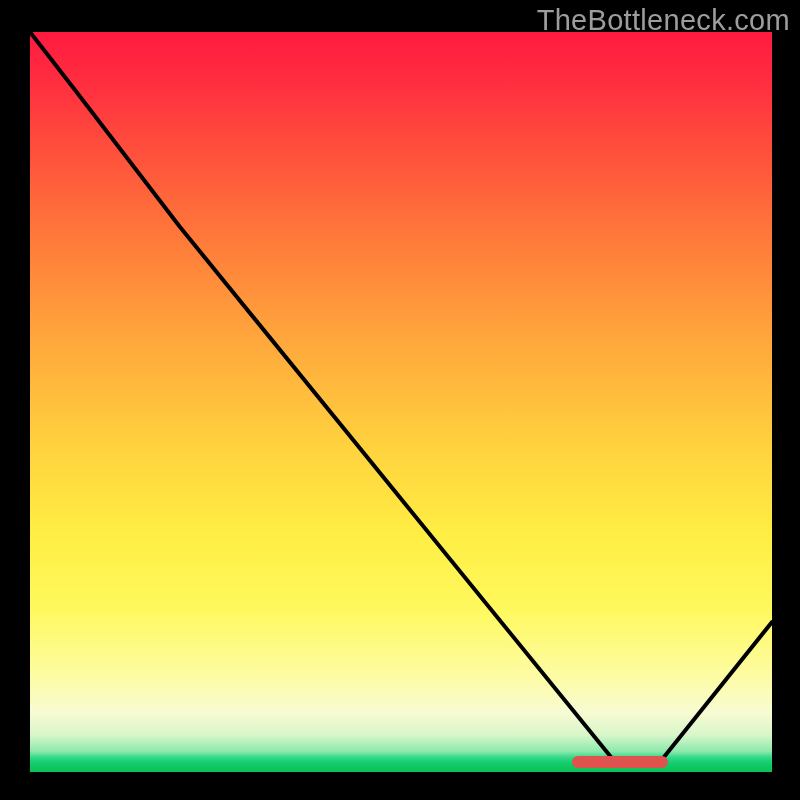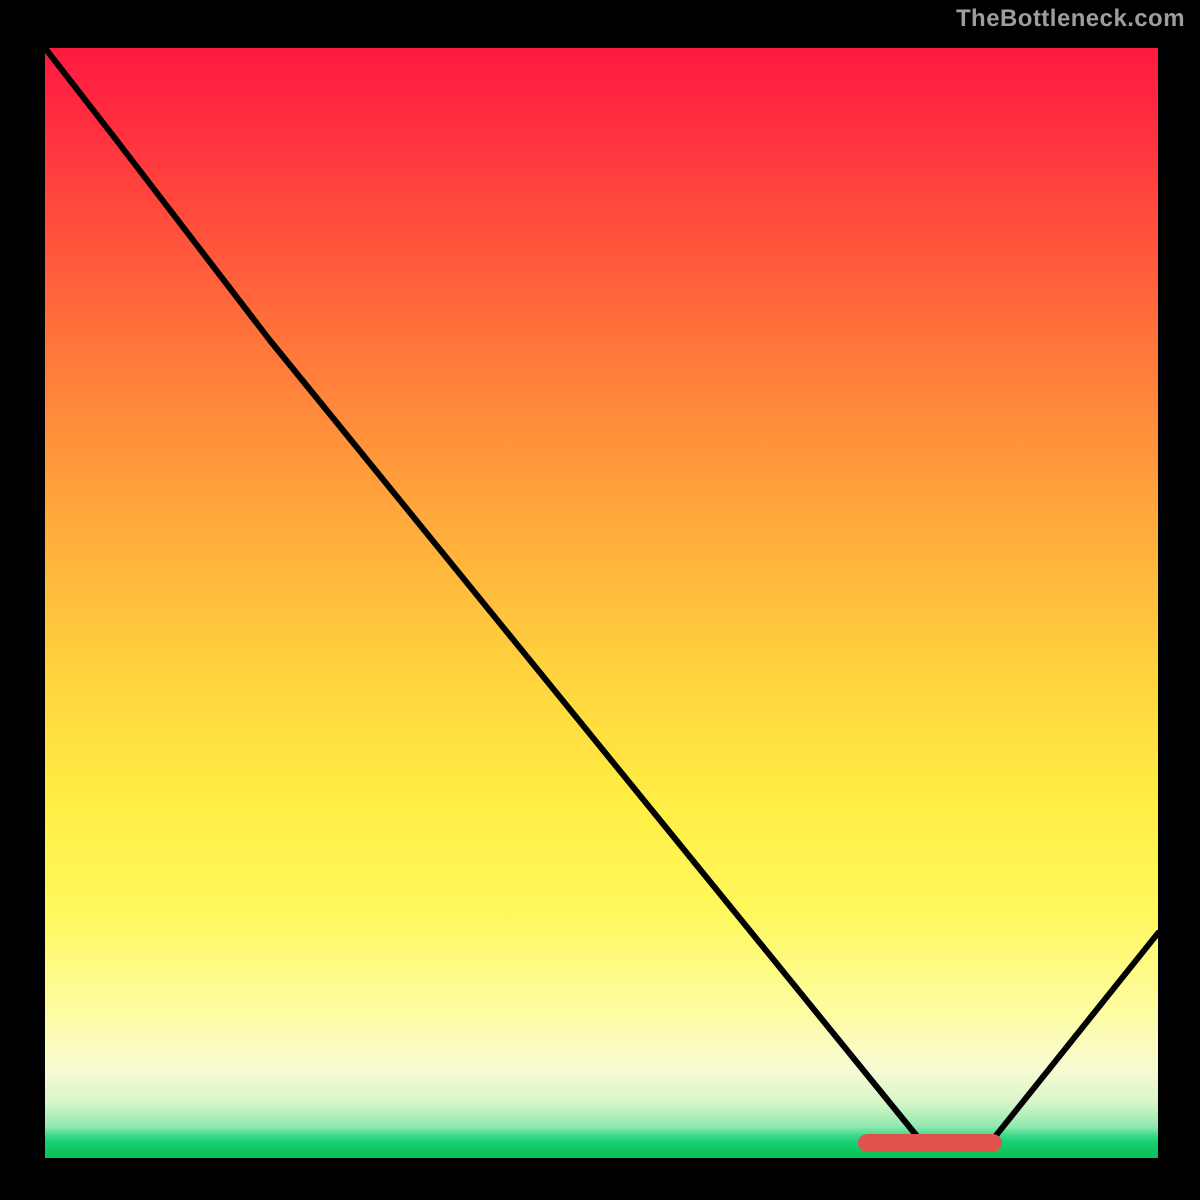--- a/index.html
+++ b/index.html
@@ -15,22 +15,22 @@
     position: relative;
     width: 800px;
     height: 800px;
     background: #000;
   }
   
   .watermark {
     position: absolute;
     top: 4px;
     right: 10px;
-    font-size: 16px;
-    font-weight: 700;
+    font-size: 29px;
+    font-weight: 400;
     color: #9d9d9d;
     letter-spacing: 0.3px;
     user-select: none;
   }
   
   .plot-area {
     position: absolute;
     left: 30px;
     top: 32px;
     width: 742px;

